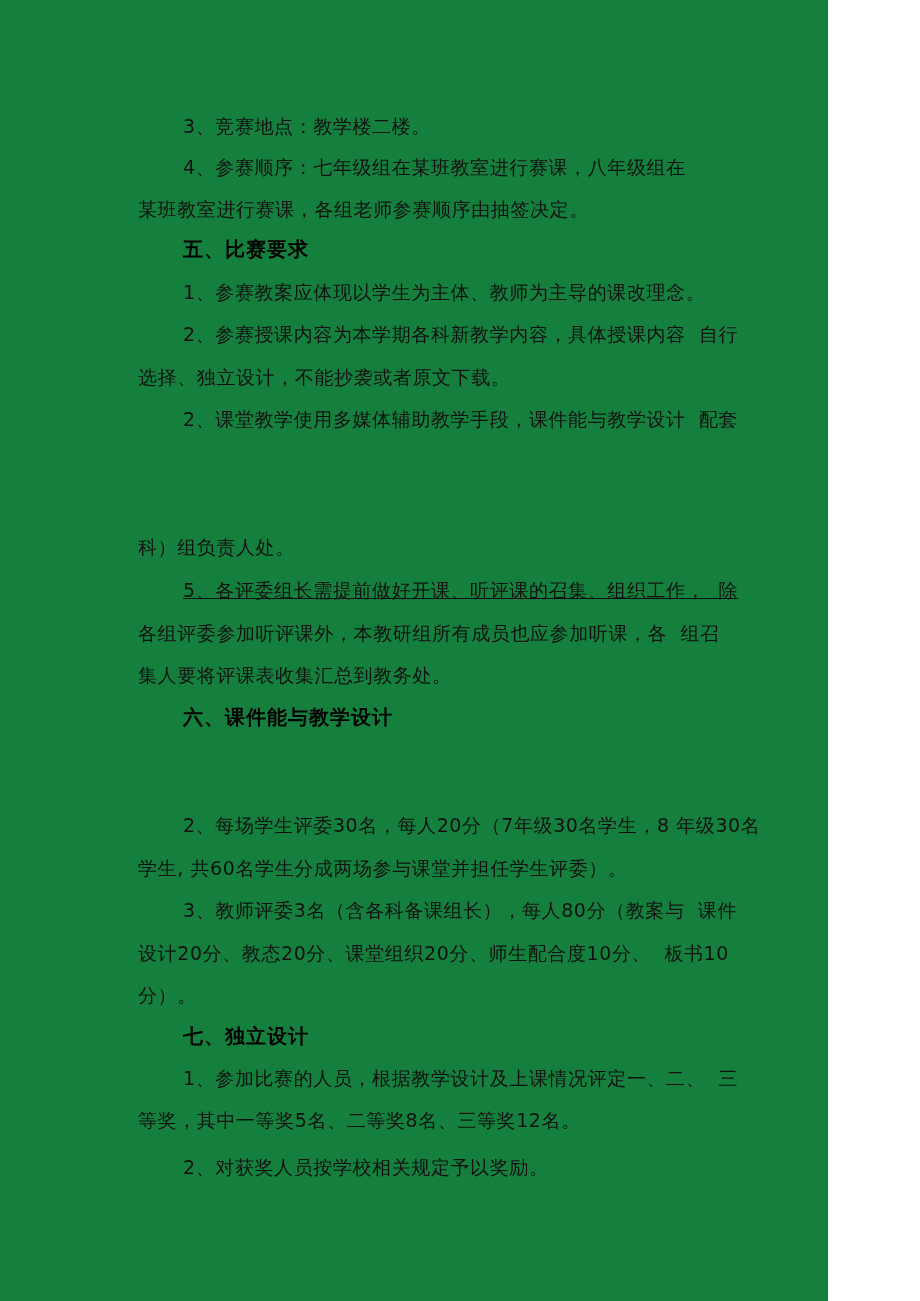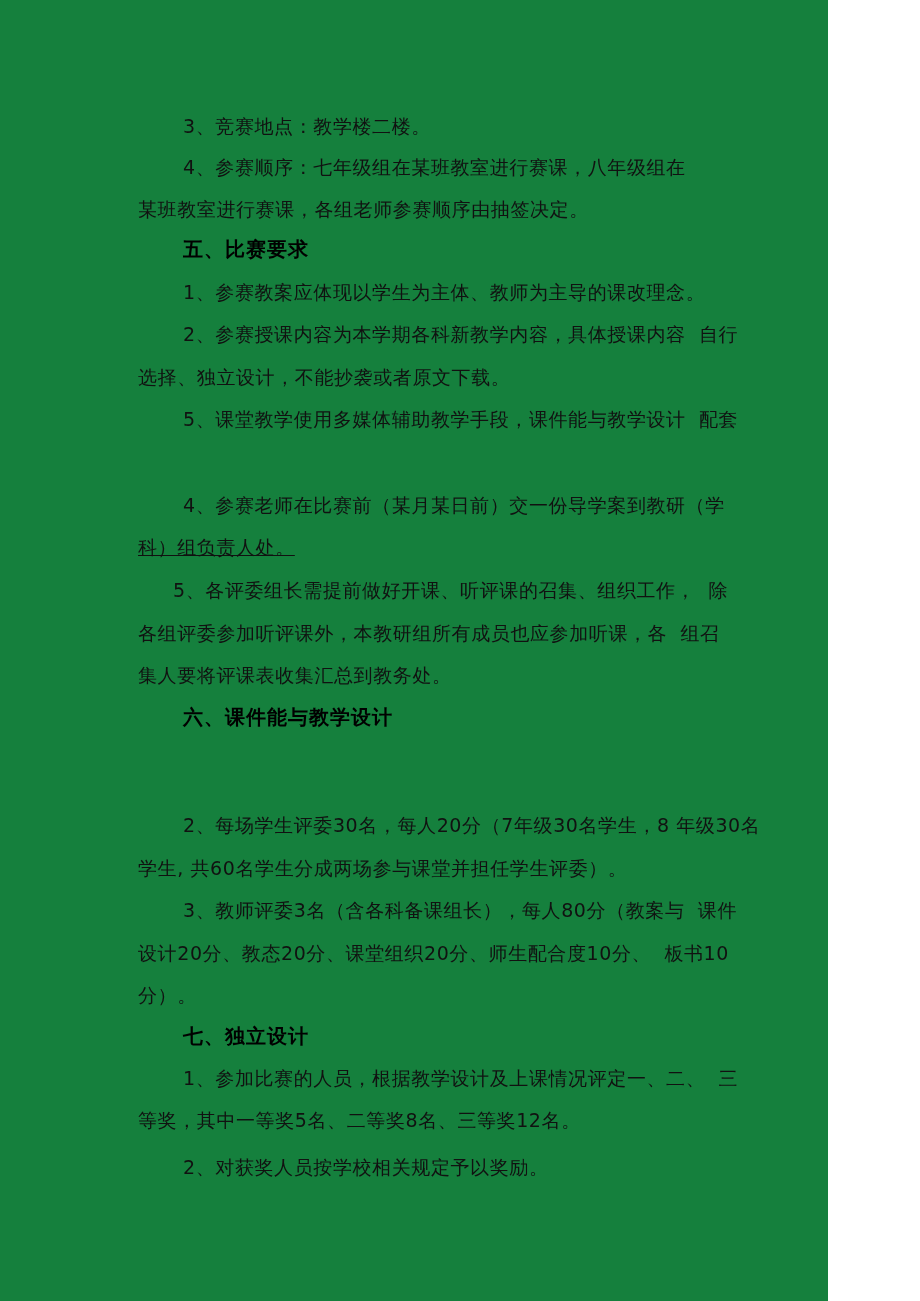--- a/index.html
+++ b/index.html
@@ -44,24 +44,23 @@
 
 <div class="page">
   <div class="line" style="left:183px;top:114px;">3、竞赛地点：教学楼二楼。</div>
   <div class="line" style="left:183px;top:155px;">4、参赛顺序：七年级组在某班教室进行赛课，八年级组在</div>
   <div class="line" style="left:138px;top:197px;">某班教室进行赛课，各组老师参赛顺序由抽签决定。</div>
 
   <div class="line heading" style="left:183px;top:237px;">五、比赛要求</div>
   <div class="line" style="left:183px;top:280px;">1、参赛教案应体现以学生为主体、教师为主导的课改理念。</div>
   <div class="line" style="left:183px;top:322px;">2、参赛授课内容为本学期各科新教学内容，具体授课内容  自行</div>
   <div class="line" style="left:138px;top:365px;">选择、独立设计，不能抄袭或者原文下载。</div>
-  <div class="line" style="left:183px;top:407px;">5、课堂教学使用多媒体辅助教学手段，课件能与教学设计  配套</div>
-  <div class="line" style="left:183px;top:493px;">4、参赛老师在比赛前（某月某日前）交一份导学案到教研（学</div>
-  <div class="line" style="left:138px;top:535px;text-decoration:underline;">科）组负责人处。</div>
-  <div class="line" style="left:173px;top:578px;">5、各评委组长需提前做好开课、听评课的召集、组织工作，  除</div>
+  <div class="line" style="left:183px;top:407px;">2、课堂教学使用多媒体辅助教学手段，课件能与教学设计  配套</div>
+  <div class="line" style="left:138px;top:535px;">科）组负责人处。</div>
+  <div class="line" style="left:183px;top:578px;text-decoration:underline;">5、各评委组长需提前做好开课、听评课的召集、组织工作，  除</div>
   <div class="line" style="left:138px;top:663px;">集人要将评课表收集汇总到教务处。</div>
   <div class="line" style="left:138px;top:621px;">各组评委参加听评课外，本教研组所有成员也应参加听课，各  组召</div>
 
   <div class="line heading" style="left:183px;top:705px;">六、课件能与教学设计</div>
   <div class="line" style="left:183px;top:813px;">2、每场学生评委30名，每人20分（7年级30名学生，8 年级30名</div>
   <div class="line" style="left:138px;top:856px;">学生, 共60名学生分成两场参与课堂并担任学生评委）。</div>
   <div class="line" style="left:183px;top:898px;">3、教师评委3名（含各科备课组长），每人80分（教案与  课件</div>
   <div class="line" style="left:138px;top:941px;">设计20分、教态20分、课堂组织20分、师生配合度10分、  板书10</div>
   <div class="line" style="left:138px;top:983px;">分）。</div>
 

